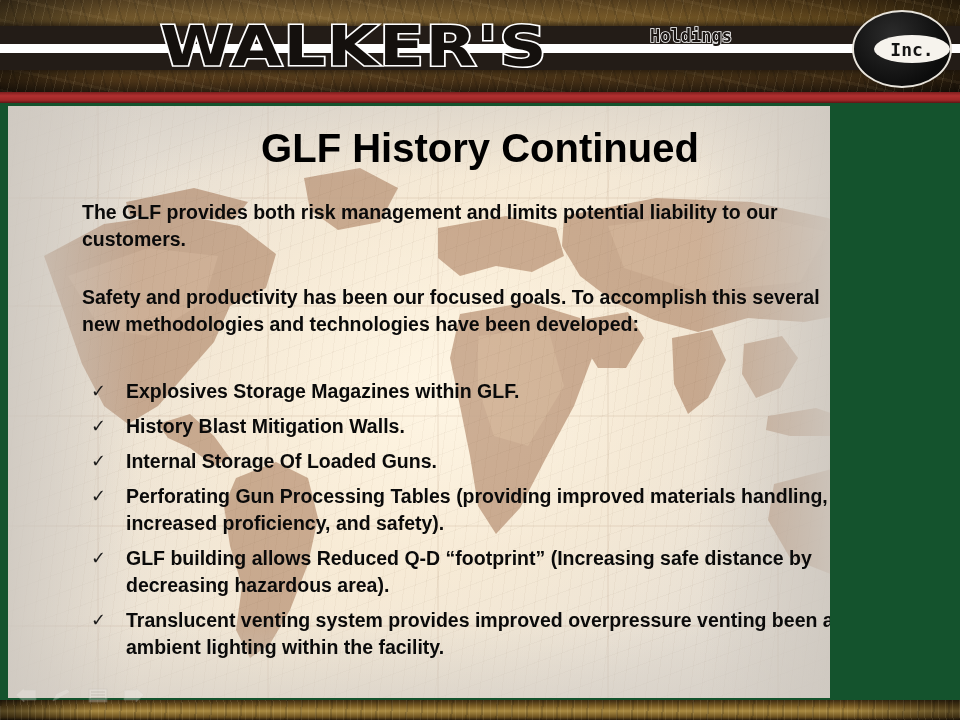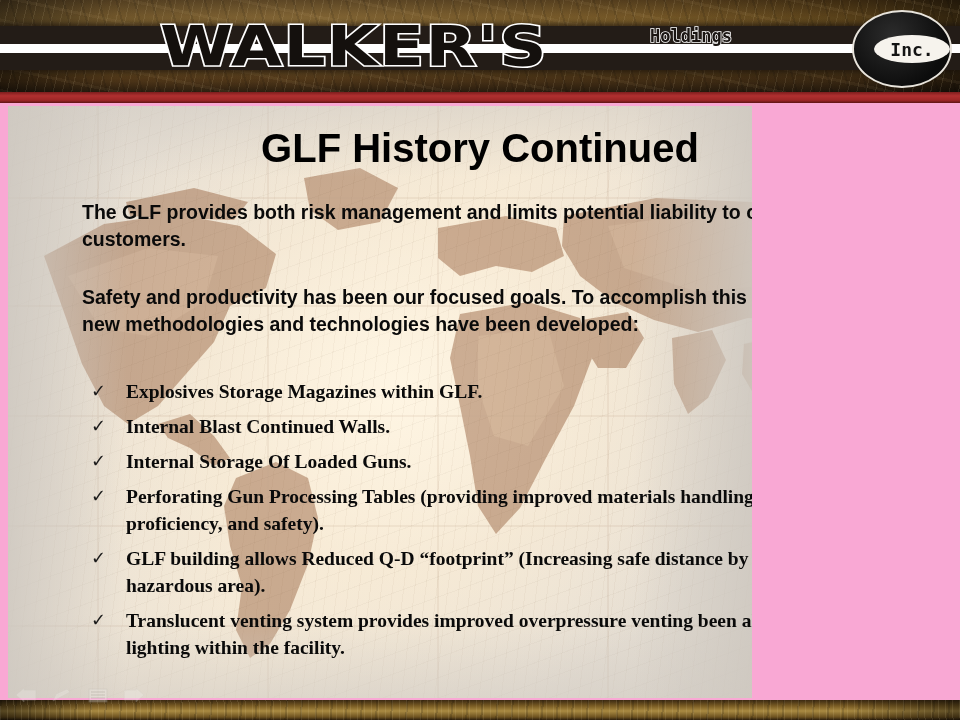--- a/index.html
+++ b/index.html
@@ -11,21 +11,21 @@
     width: 960px;
     height: 720px;
     overflow: hidden;
     font-family: "Liberation Sans", sans-serif;
   }
 
   .slide {
     position: relative;
     width: 960px;
     height: 720px;
-    background: #f9a8d4;
+    background: #14532d;
     overflow: hidden;
   }
 
   
   .header {
     position: absolute;
     left: 0;
     top: 0;
     width: 960px;
     height: 92px;
@@ -142,21 +142,21 @@
     width: 960px;
     height: 11px;
     background: linear-gradient(180deg, #7d1d1d 0%, #b03030 35%, #9d2626 75%, #5d1414 100%);
   }
 
   
   .body-wrap {
     position: absolute;
     left: 8px;
     top: 106px;
-    width: 744px;
+    width: 822px;
     height: 592px;
     overflow: hidden;
     background: #ded8cf;
   }
   .map-bg {
     position: absolute;
     inset: 0;
     background:
       radial-gradient(ellipse 62% 72% at 52% 48%, rgba(255,246,228,0.96) 0%, rgba(252,238,214,0.55) 42%, rgba(230,222,210,0.0) 78%),
       linear-gradient(120deg, #ddd7ce 0%, #e8e0d4 22%, #f3e8d6 50%, #e9e1d5 78%, #dcd6cd 100%);
@@ -238,21 +238,21 @@
   }
   .bullet .chk {
     position: absolute;
     left: 9px;
     top: -1px;
     font-size: 18px;
     font-weight: normal;
     color: #1a1a1a;
     font-family: "DejaVu Sans", sans-serif;
   }
-  .bullet .txt { display: block; font-family: Liberation Serif, serif; }
+  .bullet .txt { display: block; }
 
   
   .bottom-strip {
     position: absolute;
     left: 0;
     top: 700px;
     width: 960px;
     height: 20px;
     background:
       linear-gradient(90deg, rgba(0,0,0,0.5) 0%, rgba(0,0,0,0.0) 10%, rgba(0,0,0,0.0) 88%, rgba(0,0,0,0.45) 100%),
@@ -368,21 +368,21 @@
 
       <div class="bullets">
 
         <div class="bullet">
           <span class="chk">✓</span>
           <span class="txt">Explosives Storage Magazines within GLF.</span>
         </div>
 
         <div class="bullet">
           <span class="chk">✓</span>
-          <span class="txt">Internal Blast Continued Walls.</span>
+          <span class="txt">History Blast Mitigation Walls.</span>
         </div>
 
         <div class="bullet">
           <span class="chk">✓</span>
           <span class="txt">Internal Storage Of Loaded Guns.</span>
         </div>
 
         <div class="bullet">
           <span class="chk">✓</span>
           <span class="txt">Perforating Gun Processing Tables (providing improved materials handling, increased proficiency, and safety).</span>

